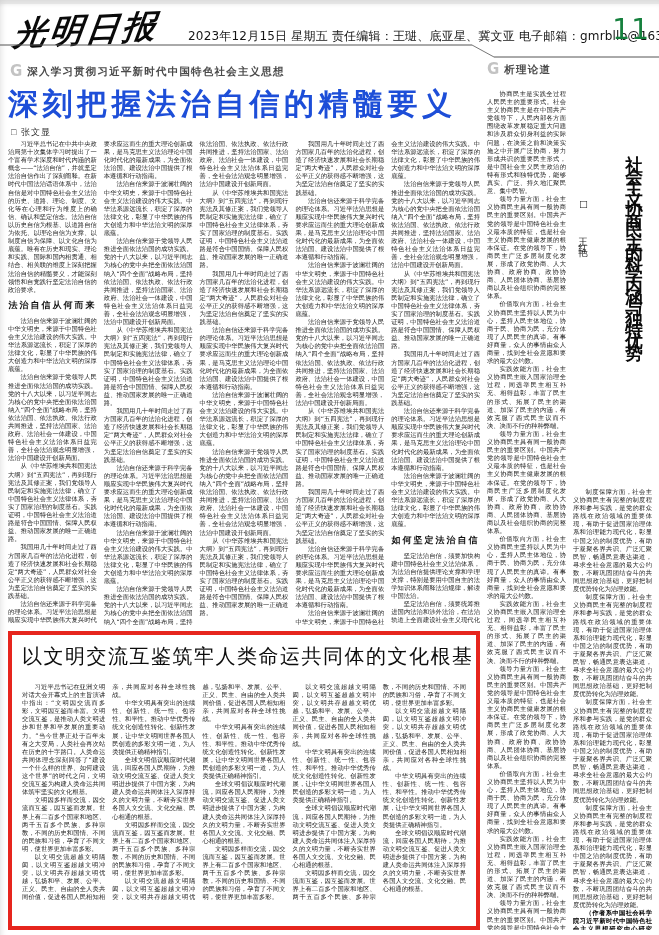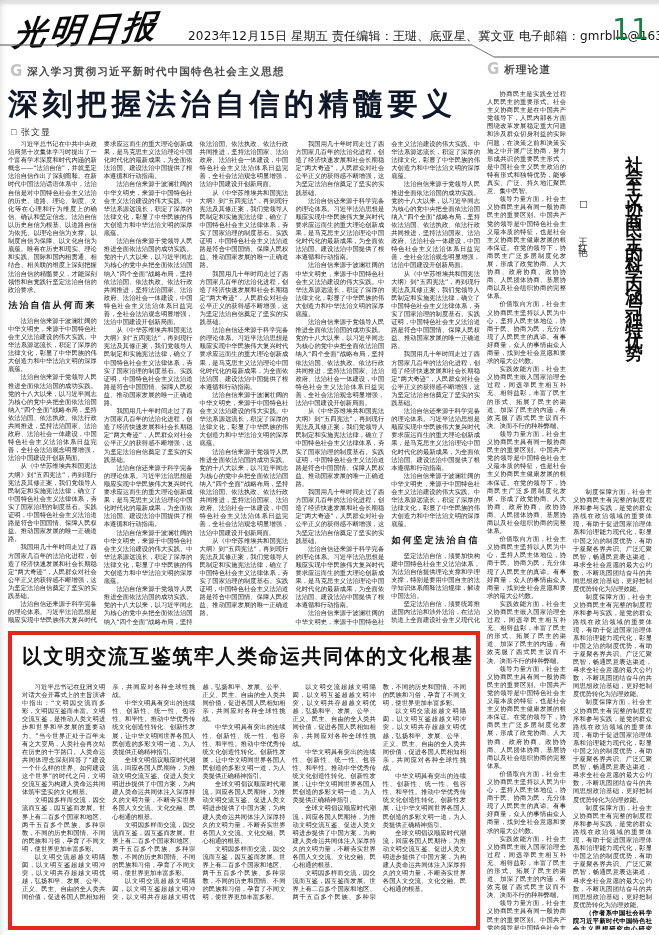--- a/index.html
+++ b/index.html
@@ -31,21 +31,21 @@
   #main-byline{position:absolute;left:11px;top:126px;}
   .flow{font-size:6.3px;line-height:8.1px;text-align:justify;color:#222;overflow:hidden;}
   .flow p{margin:0;text-indent:2em;}
   .flow h3{font-size:9px;line-height:11px;font-weight:bold;text-align:center;margin:6px 0;letter-spacing:2px;color:#111;}
   .flow .note{font-weight:bold;color:#000;}
   #flow-main{position:absolute;left:8px;top:140px;width:472px;height:489px;
              column-count:5;column-gap:7px;column-fill:auto;}
   
   .red-box{position:absolute;left:8px;top:631px;width:472px;height:299px;box-sizing:border-box;
            border:4px solid #e6251d;background:#fff;padding:7px 10px 6px;}
-  .box-headline{font-weight:bold;font-size:20px;color:#0d0d0d;letter-spacing:1.5px;white-space:nowrap;margin:1px 0 13px;}
+  .box-headline{font-weight:normal;font-size:20px;color:#0d0d0d;letter-spacing:1.5px;white-space:nowrap;margin:1px 0 13px;}
   #box-byline{display:block;margin:0 0 5px 2px;}
   #flow-box{height:222px;column-count:5;column-gap:7px;column-fill:auto;}
   
   .sidebar{position:absolute;left:487px;top:62px;width:166px;height:868px;}
   #side-eyebrow{left:0;top:0;}
   .side-body{position:absolute;left:0;right:0;top:28px;bottom:0;display:flex;gap:7px;}
   .scol{width:79px;display:flex;flex-direction:column;}
   .scol .flow{flex:1;}
   .vtitle-block{position:relative;height:398px;flex:none;}
   .vtitle{position:absolute;top:52px;right:0;height:262px;writing-mode:vertical-rl;text-orientation:upright;
@@ -67,21 +67,21 @@
     <line x1="0" y1="45" x2="472" y2="45" stroke="#555" stroke-width="1"></line>
     <line x1="472" y1="45" x2="494" y2="57" stroke="#777" stroke-width="1"></line>
     <line x1="494" y1="57" x2="659" y2="57" stroke="#555" stroke-width="1"></line>
   </svg>
   <div class="page-num">11</div>
 
   <div class="eyebrow" style="left:10px;top:64px;">
     <span class="gicon">G</span>
     <span class="eyebrow-label">深入学习贯彻习近平新时代中国特色社会主义思想</span>
   </div>
-  <div class="headline" id="main-headline" style="color: #0f172a;">深刻把握法治自信的精髓要义</div>
+  <div class="headline" id="main-headline" style="color: #1d4ed8;">深刻把握法治自信的精髓要义</div>
   <div class="byline" id="main-byline">□ 张文显</div>
   <div class="flow" id="flow-main">
       <p>习近平总书记在中共中央政治局第十次集体学习时提出了一个富有学术深度和时代内涵的新概念——“法治自信”，并就坚定法治自信作出了深刻阐释。在新时代中国法治话语体系中，法治自信是对中国特色社会主义法治的历史、道路、理论、制度、文化等在心理和行为维度上的确信、确认和坚定信念。法治自信以历史自信为根基、以道路自信为依托、以理论自信为支撑、以制度自信为保障、以文化自信为底蕴。唯有在历史和现实、理论和实践、国际和国内相贯通、相结合、相关联的维度上深刻把握法治自信的精髓要义，才能深刻领悟和自觉践行坚定法治自信的政治要求。</p>
       <h3>法治自信从何而来</h3>
       <p>法治自信来源于波澜壮阔的中华文明史，来源于中国特色社会主义法治建设的伟大实践。中华法系源远流长，积淀了深厚的法律文化，彰显了中华民族的伟大创造力和中华法治文明的深厚底蕴。</p>
       <p>法治自信来源于党领导人民推进全面依法治国的成功实践。党的十八大以来，以习近平同志为核心的党中央把全面依法治国纳入“四个全面”战略布局，坚持依法治国、依法执政、依法行政共同推进，坚持法治国家、法治政府、法治社会一体建设，中国特色社会主义法治体系日益完善，全社会法治观念明显增强，法治中国建设开创新局面。</p>
       <p>从《中华苏维埃共和国宪法大纲》到“五四宪法”，再到现行宪法及其修正案，我们党领导人民制定和实施宪法法律，确立了中国特色社会主义法律体系，夯实了国家治理的制度基石。实践证明，中国特色社会主义法治道路是符合中国国情、保障人民权益、推动国家发展的唯一正确道路。</p>
       <p>我国用几十年时间走过了西方国家几百年的法治化进程，创造了经济快速发展和社会长期稳定“两大奇迹”，人民群众对社会公平正义的获得感不断增强，这为坚定法治自信奠定了坚实的实践基础。</p>
       <p>法治自信还来源于科学完备的理论体系。习近平法治思想是顺应实现中华民族伟大复兴时代要求应运而生的重大理论创新成果，是马克思主义法治理论中国化时代化的最新成果，为全面依法治国、建设法治中国提供了根本遵循和行动指南。</p>
       <p>法治自信来源于波澜壮阔的中华文明史，来源于中国特色社会主义法治建设的伟大实践。中华法系源远流长，积淀了深厚的法律文化，彰显了中华民族的伟大创造力和中华法治文明的深厚底蕴。</p>

